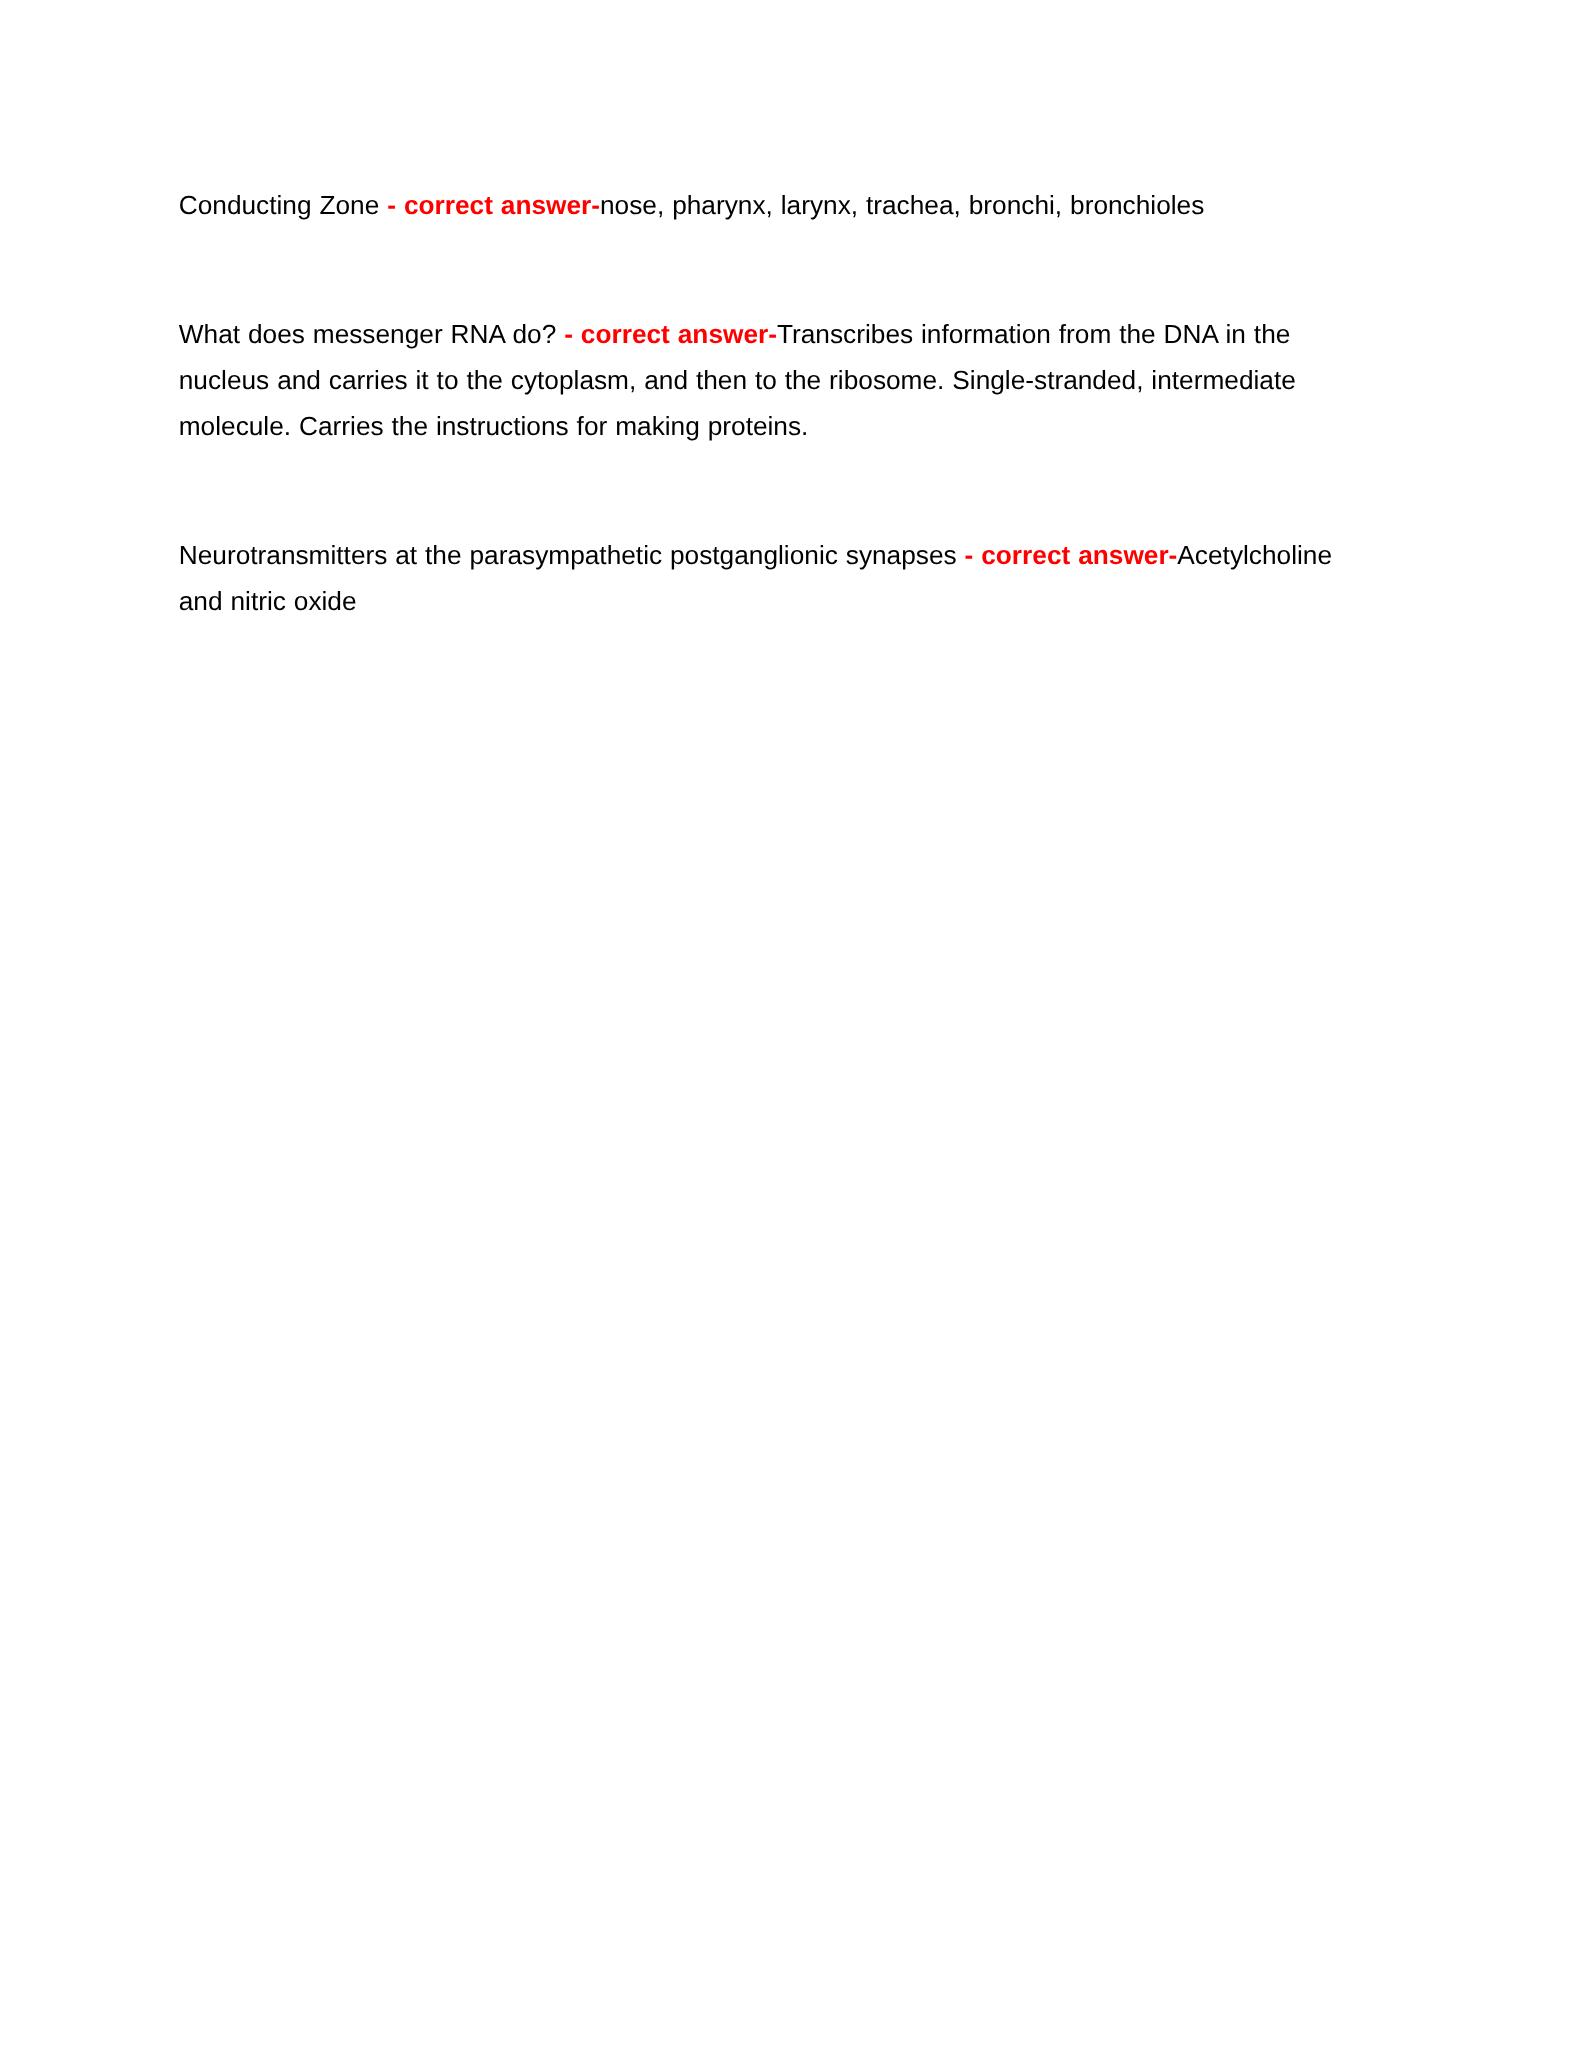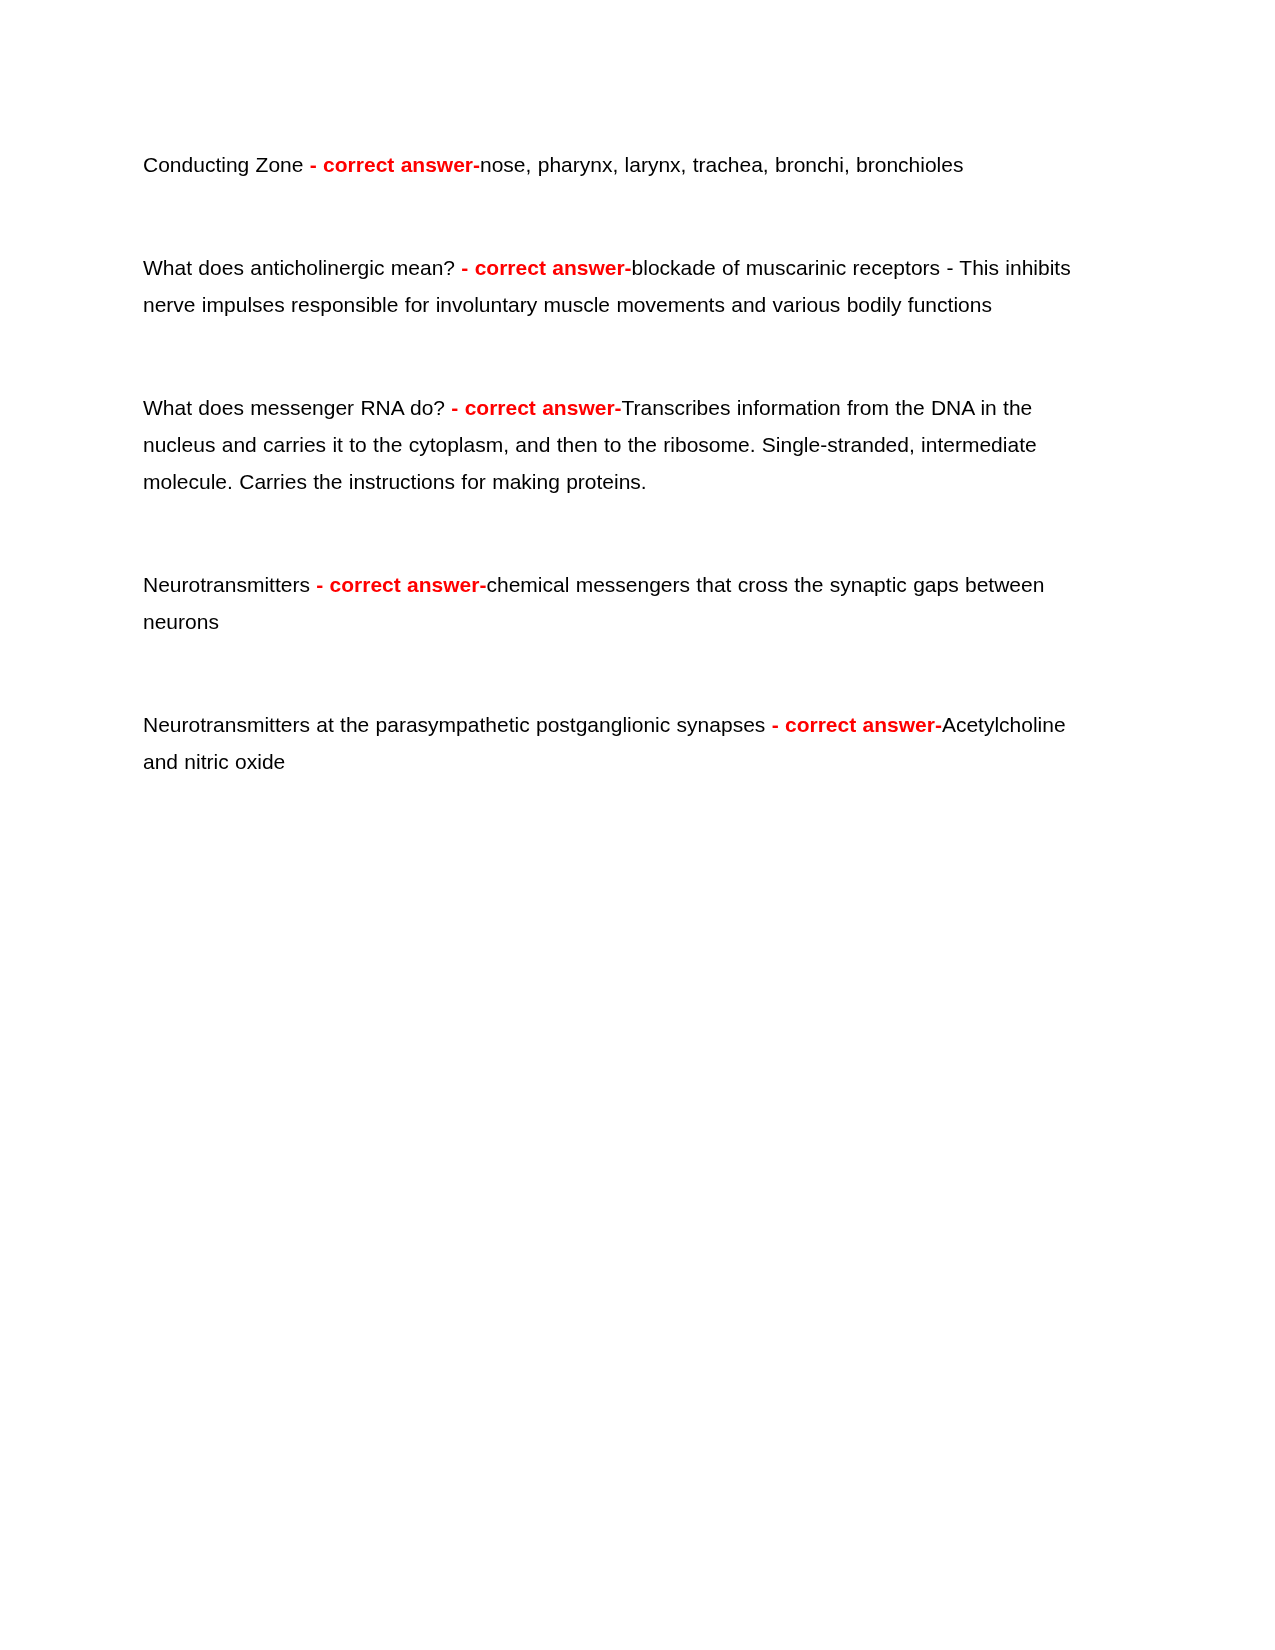--- a/index.html
+++ b/index.html
@@ -41,23 +41,21 @@
 </style>
 </head>
 <body>
 
 <div class="page">
   <div>
   <p class="entry"><span class="q-text">Conducting Zone </span><span class="marker">- correct answer-</span><span class="a-text">nose, pharynx, larynx, trachea, bronchi, bronchioles</span></p>
 
 
 
-  <p class="entry"><span class="q-text">What does anticholinergic mean? </span><span class="marker">- correct answer-</span><span class="a-text">blockade of muscarinic receptors - This inhibits nerve impulses responsible for involuntary muscle movements and various bodily functions</span></p>
 
 
   <p class="entry"><span class="q-text">What does messenger RNA do? </span><span class="marker">- correct answer-</span><span class="a-text">Transcribes information from the DNA in the nucleus and carries it to the cytoplasm, and then to the ribosome. Single-stranded, intermediate molecule. Carries the instructions for making proteins.</span></p>
 
 
-  <p class="entry"><span class="q-text">Neurotransmitters </span><span class="marker">- correct answer-</span><span class="a-text">chemical messengers that cross the synaptic gaps between neurons</span></p>
 
   <p class="entry"><span class="q-text">Neurotransmitters at the parasympathetic postganglionic synapses </span><span class="marker">- correct answer-</span><span class="a-text">Acetylcholine and nitric oxide</span></p>
 </div>
 </div>
 
 </body></html>

